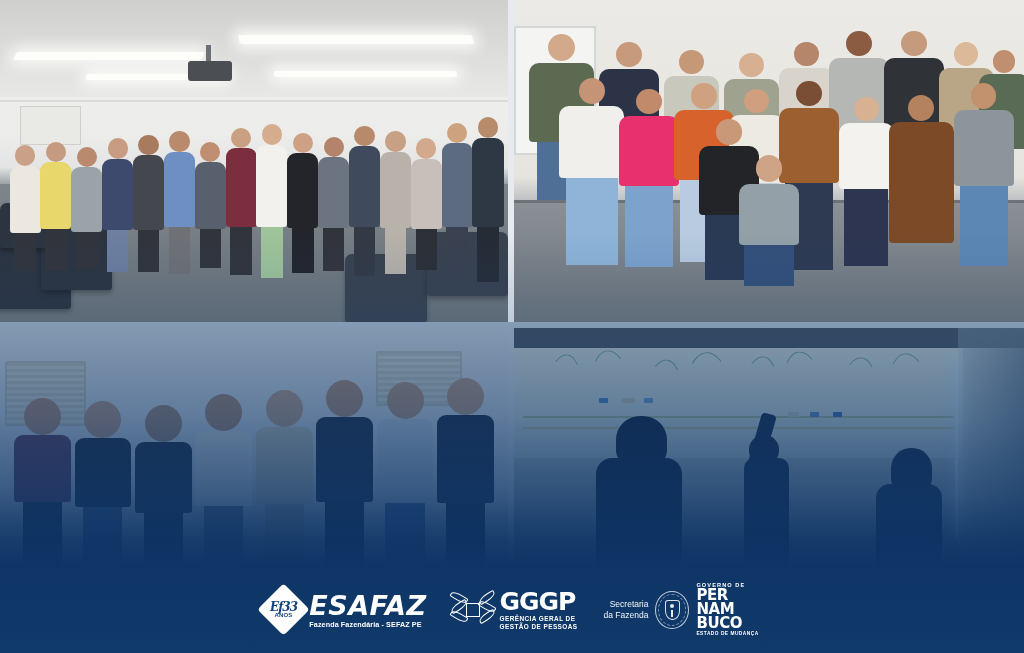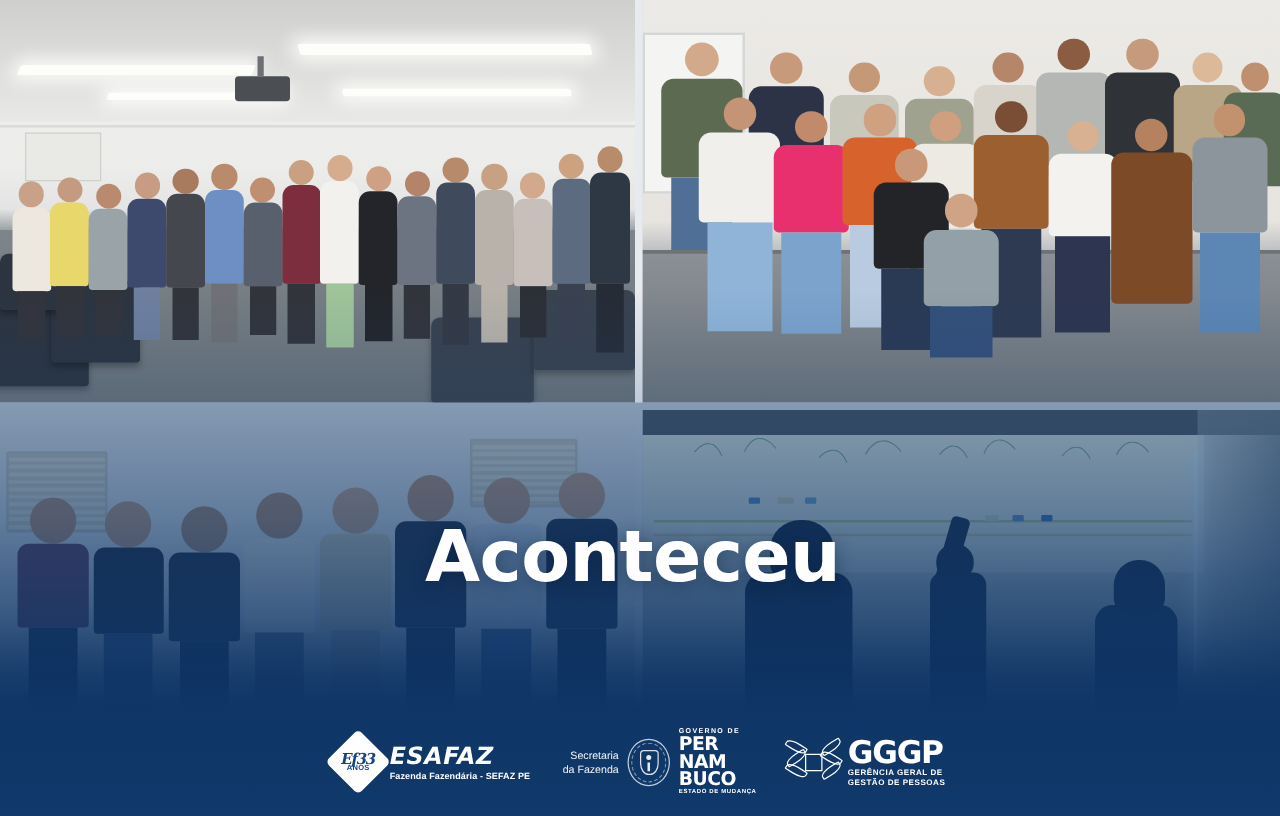--- a/index.html
+++ b/index.html
@@ -151,21 +151,21 @@
     width:37px;height:37px;background:#fff;transform:rotate(45deg);
     border-radius:4px;display:flex;align-items:center;justify-content:center;
     flex:0 0 auto;
   }
   .diamond .inner{transform:rotate(-45deg);text-align:center;line-height:1;}
   .diamond .ef{font-family:"DejaVu Serif",serif;font-style:italic;font-weight:700;
     font-size:12px;color:#14447e;letter-spacing:-1px;}
   .diamond .yr{font-size:6px;font-weight:700;color:#14447e;letter-spacing:.2px;margin-top:-1px;}
   .esafaz .txt{line-height:1;}
   .esafaz .big{font-family:"DejaVu Sans",sans-serif;font-style:italic;font-weight:700;
-    font-size:19px;letter-spacing:.5px;}
+    font-size:27px;letter-spacing:.5px;}
   .esafaz .sub{font-size:7.2px;font-weight:700;letter-spacing:.1px;margin-top:2px;}
 
   
   .gggp{ gap:7px; }
   .xmark{position:relative;width:40px;height:40px;flex:0 0 auto;}
   .xmark .sq{position:absolute;left:13px;top:13px;width:14px;height:14px;
     border:1.6px solid #fff;}
   .xmark .bl{position:absolute;width:18px;height:7px;border:1.5px solid #fff;
     border-radius:60% 10% 60% 10%;}
   .gggp .txt{line-height:1;}
@@ -492,55 +492,36 @@
         <div class="sil" style="left:71%;top:48%;width:13%;height:52%;border-radius:14px 14px 0 0;background:#1b2a44;"></div>
         <div class="sil" style="left:74%;top:37%;width:8%;height:13%;border-radius:48% 48% 30% 30%;background:#17233b;"></div>
       </div>
     </div>
   </div>
 
   <div class="wash-top"></div>
   <div class="wash"></div>
 
   <div class="title">
-    <div class="l1">Aconteceu</div>
   </div>
 
   <div class="logobar">
 
     <div class="logo esafaz">
       <div class="diamond">
         <div class="inner">
           <div class="ef">
             <span>Ef</span><span>33</span>
           </div>
           <div class="yr">ANOS</div>
         </div>
       </div>
       <div class="txt">
         <div class="big">ESAFAZ</div>
         <div class="sub">Fazenda Fazendária - SEFAZ PE</div>
-      </div>
-    </div>
-
-    <div class="logo gov">
-      <div class="sec">
-        <div>Secretaria</div>
-        <div>da Fazenda</div>
-      </div>
-      <div class="brasao">
-        <div class="rays"></div>
-        <div class="shield"></div>
-      </div>
-      <div class="pe">
-        <div class="gv">GOVERNO DE</div>
-        <div class="wd">PER</div>
-        <div class="wd">NAM</div>
-        <div class="wd">BUCO</div>
-        <div class="slog">ESTADO DE MUDANÇA</div>
       </div>
     </div>
 
     <div class="logo gggp">
       <div class="xmark">
         <div class="sq"></div>
         <div class="bl" style="left:-3px;top:4px;transform:rotate(32deg)"></div>
         <div class="bl" style="left:-3px;top:13px;transform:rotate(-32deg)"></div>
         <div class="bl" style="left:-3px;top:23px;transform:rotate(32deg)"></div>
         <div class="bl" style="right:-3px;top:4px;transform:rotate(-32deg)"></div>
@@ -549,14 +530,32 @@
       </div>
       <div class="txt">
         <div class="big">GGGP</div>
         <div class="sub">
           <div>GERÊNCIA GERAL DE</div>
           <div>GESTÃO DE PESSOAS</div>
         </div>
       </div>
     </div>
 
+    <div class="logo gov">
+      <div class="sec">
+        <div>Secretaria</div>
+        <div>da Fazenda</div>
+      </div>
+      <div class="brasao">
+        <div class="rays"></div>
+        <div class="shield"></div>
+      </div>
+      <div class="pe">
+        <div class="gv">GOVERNO DE</div>
+        <div class="wd">PER</div>
+        <div class="wd">NAM</div>
+        <div class="wd">BUCO</div>
+        <div class="slog">ESTADO DE MUDANÇA</div>
+      </div>
+    </div>
+
   </div>
 </div>
 
 </body></html>

